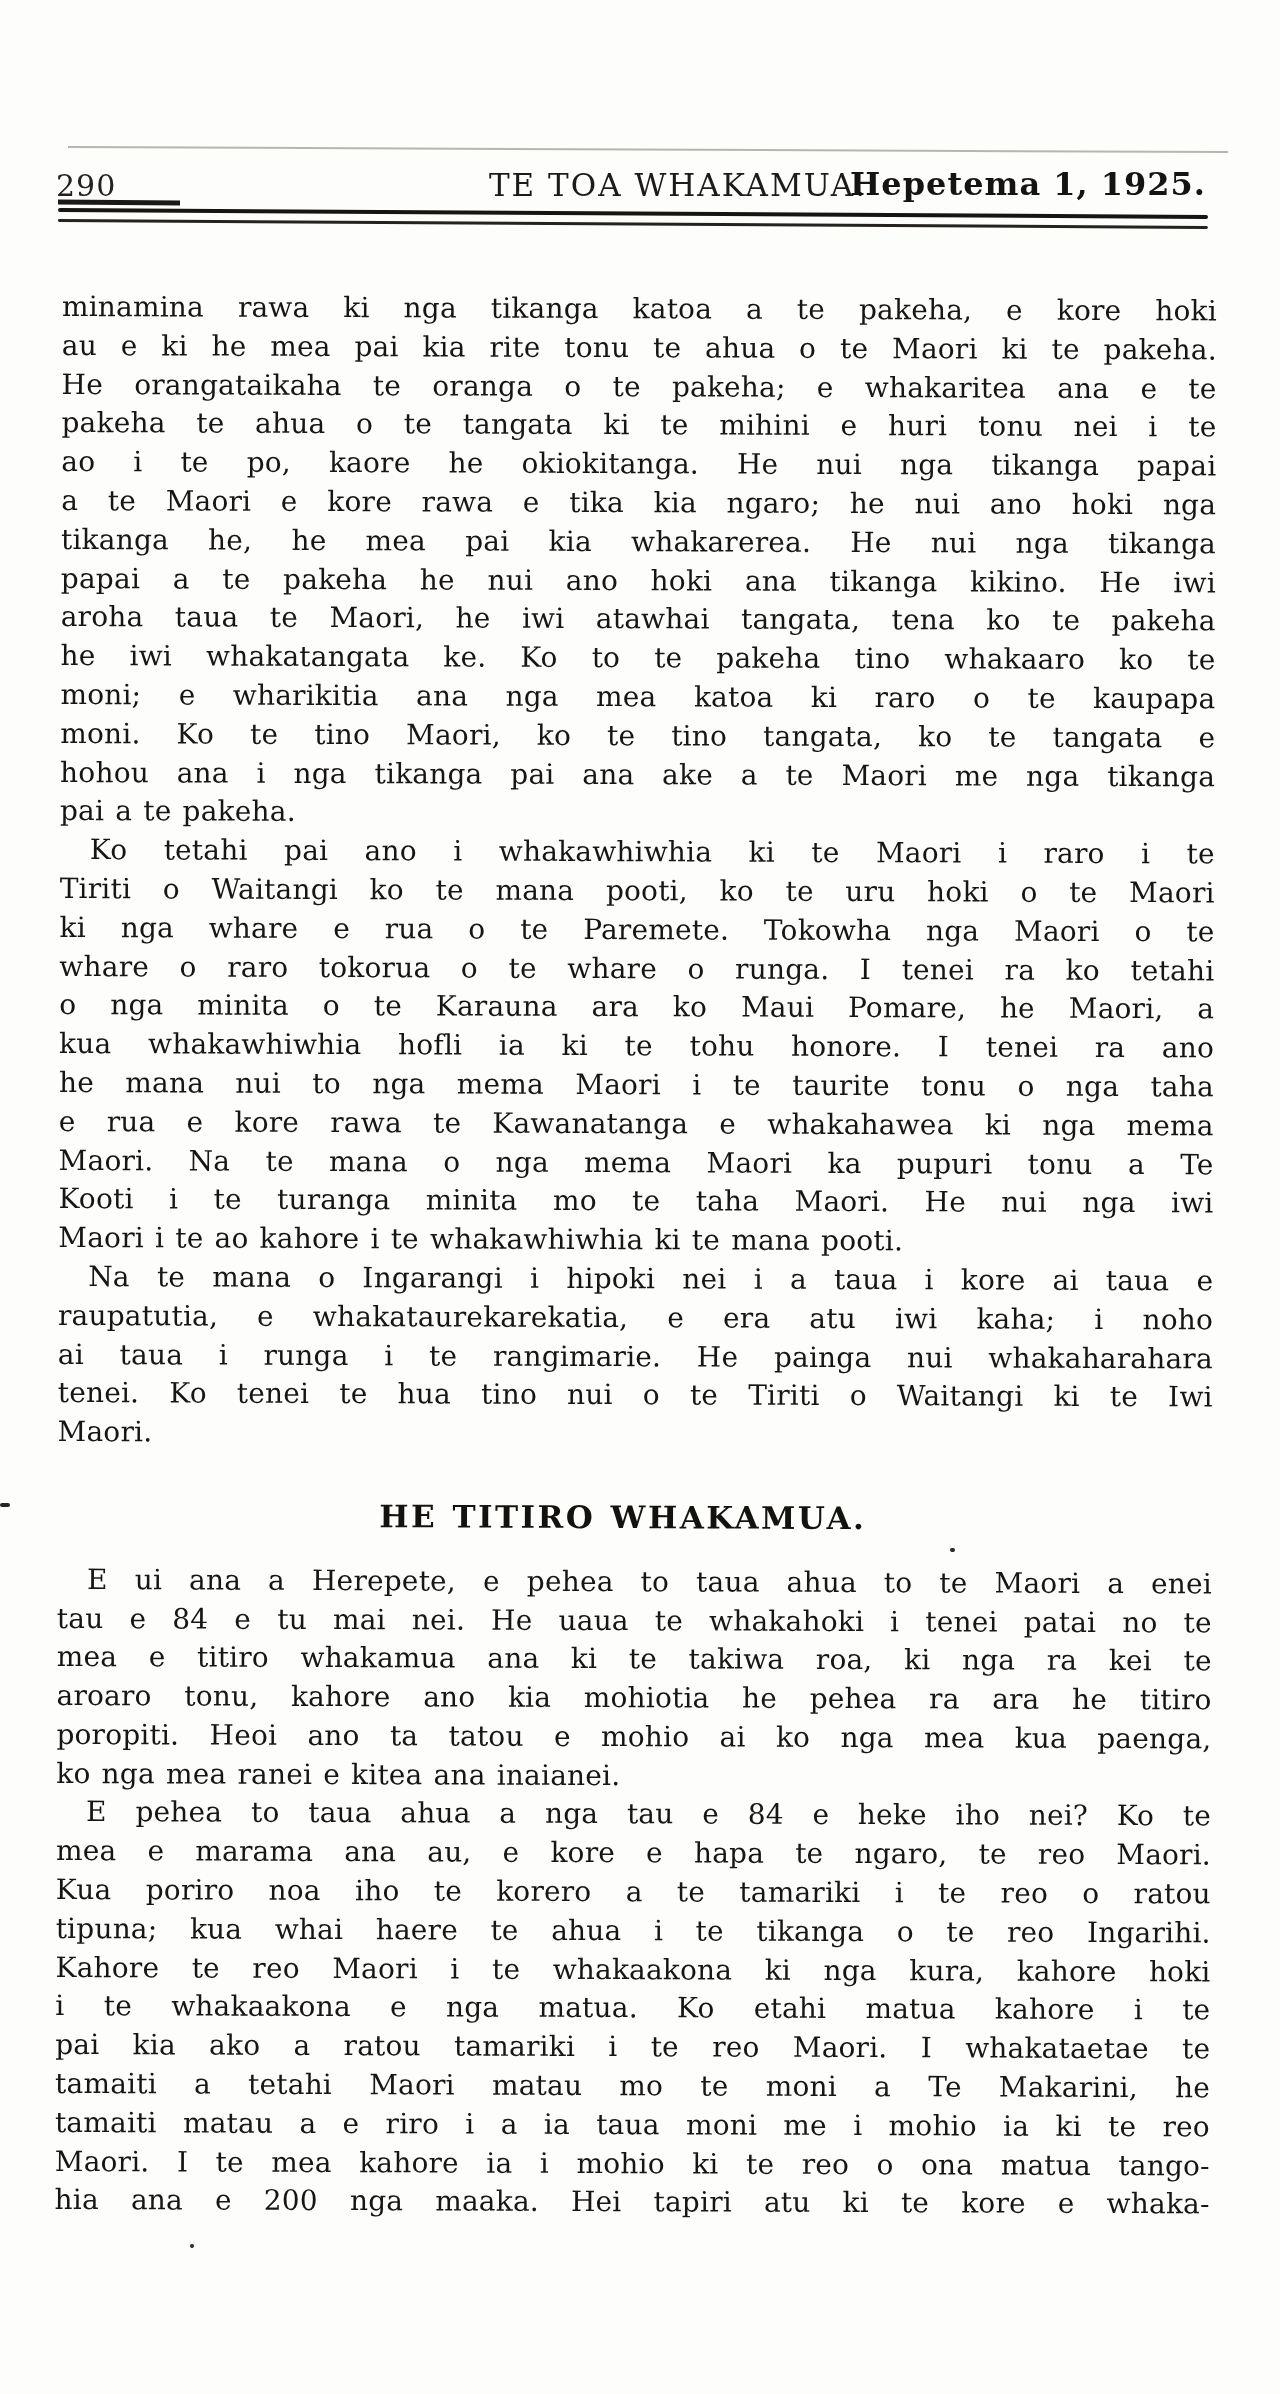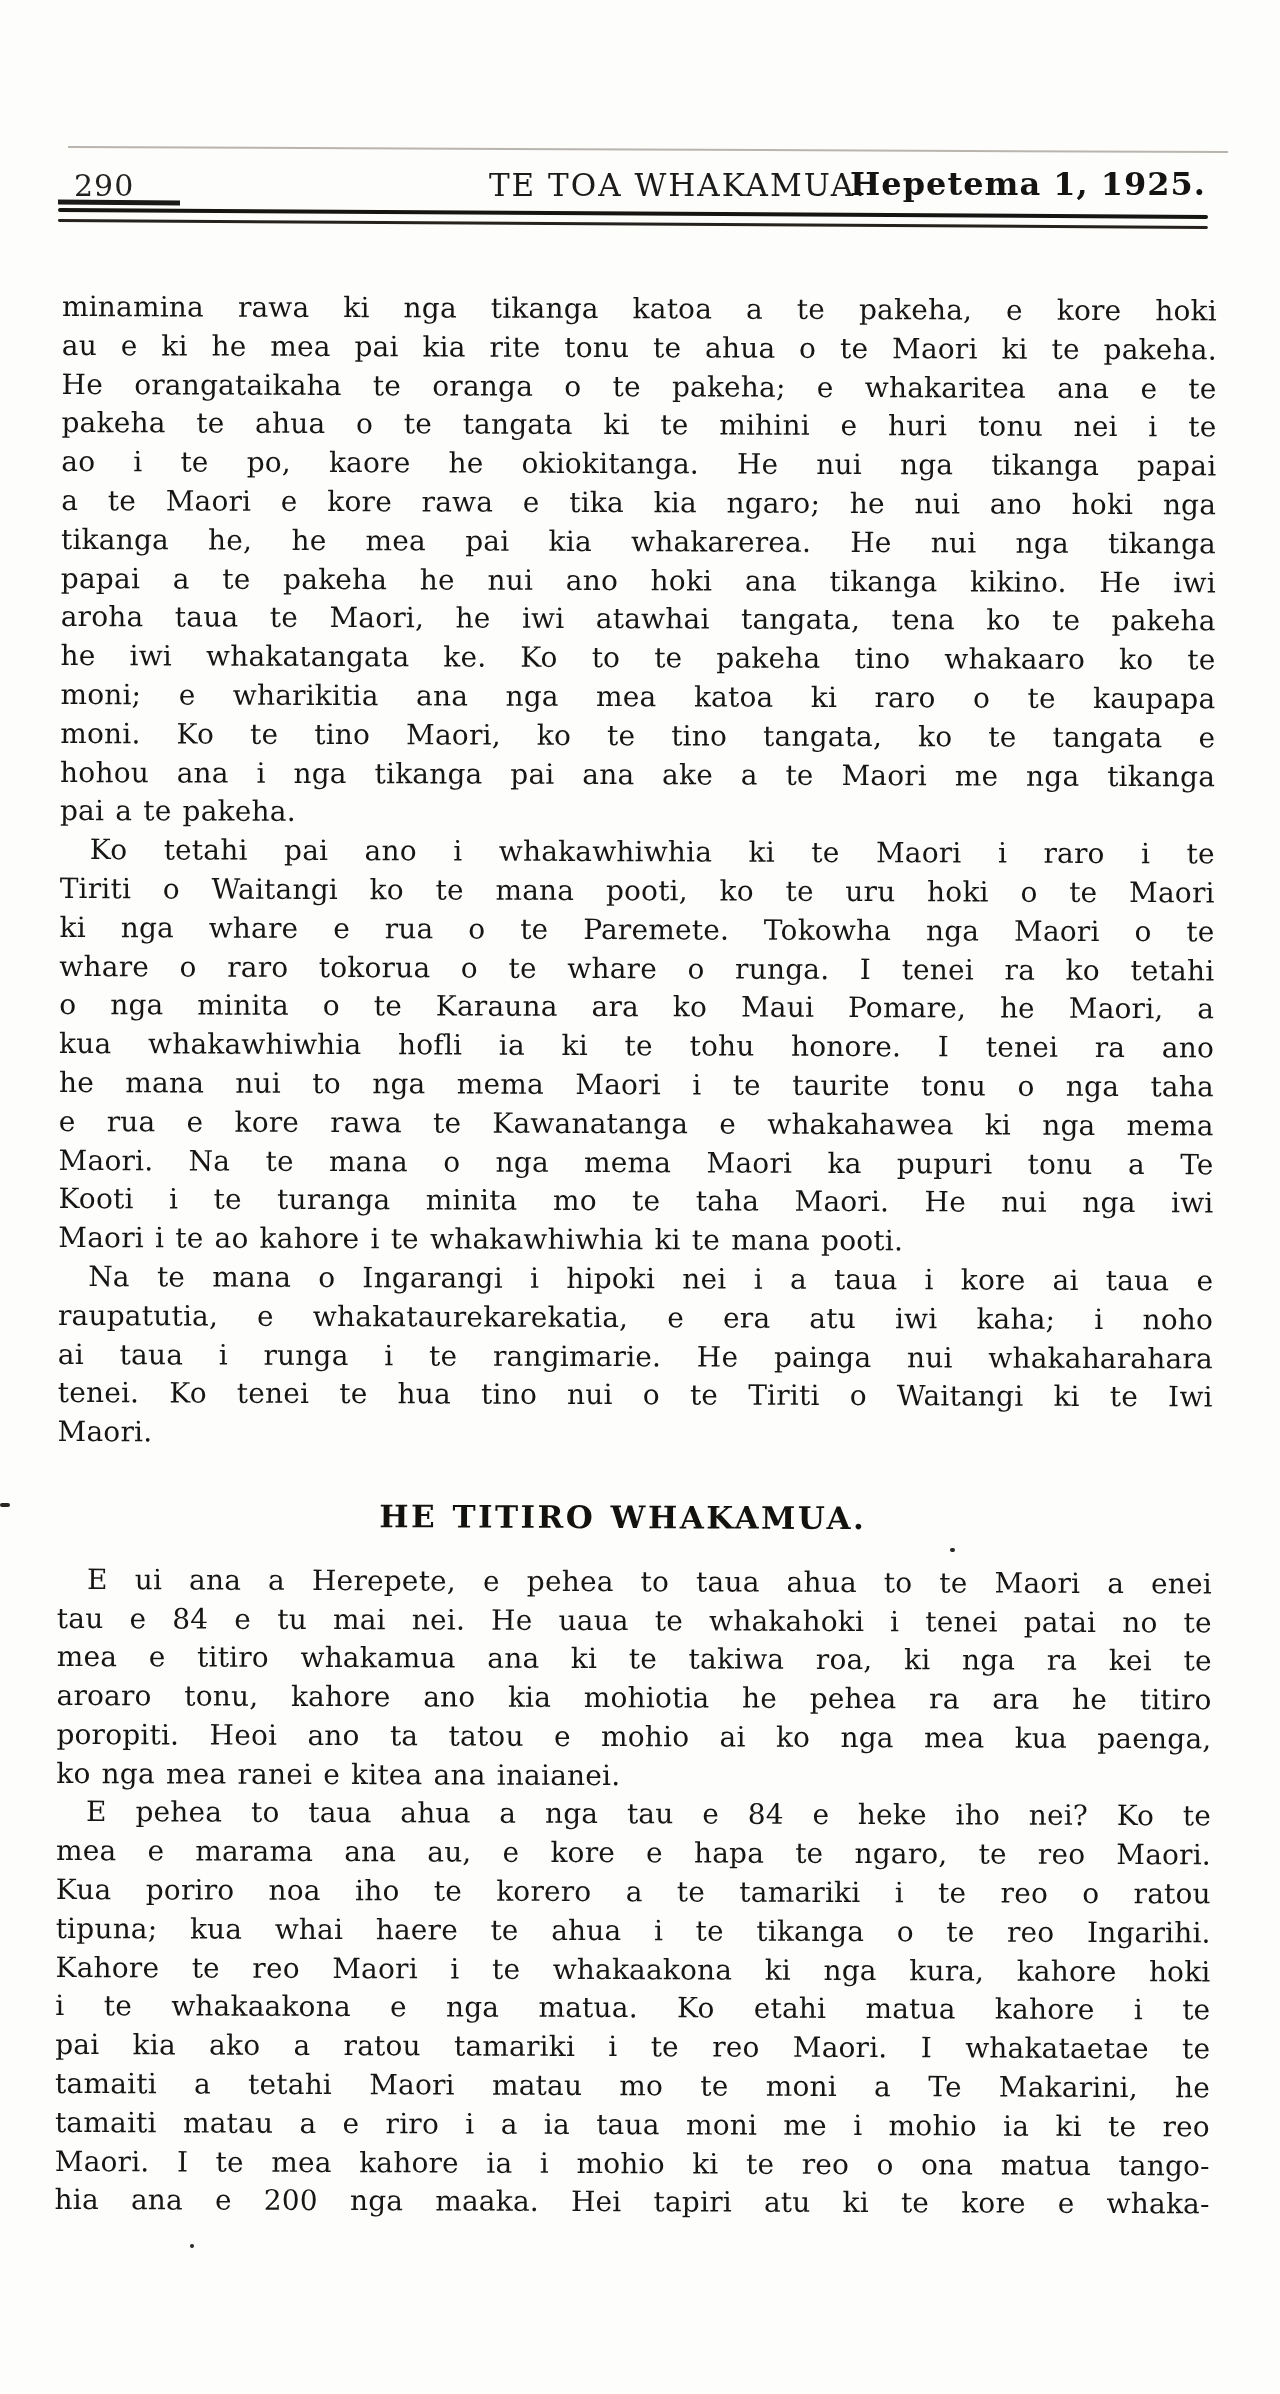--- a/index.html
+++ b/index.html
@@ -22,21 +22,21 @@
     left: 68px;
     top: 146px;
     width: 1160px;
     height: 2px;
     background: #b9b5ae;
     transform: rotate(0.25deg);
     transform-origin: left center;
   }
   .page-number {
     position: absolute;
-    left: 74px;
+    left: 56px;
     top: 168px;
     font-size: 30px;
     letter-spacing: 1px;
     color: #242220;
   }
   .page-number-underline {
     position: absolute;
     left: 58px;
     top: 200px;
     width: 122px;

